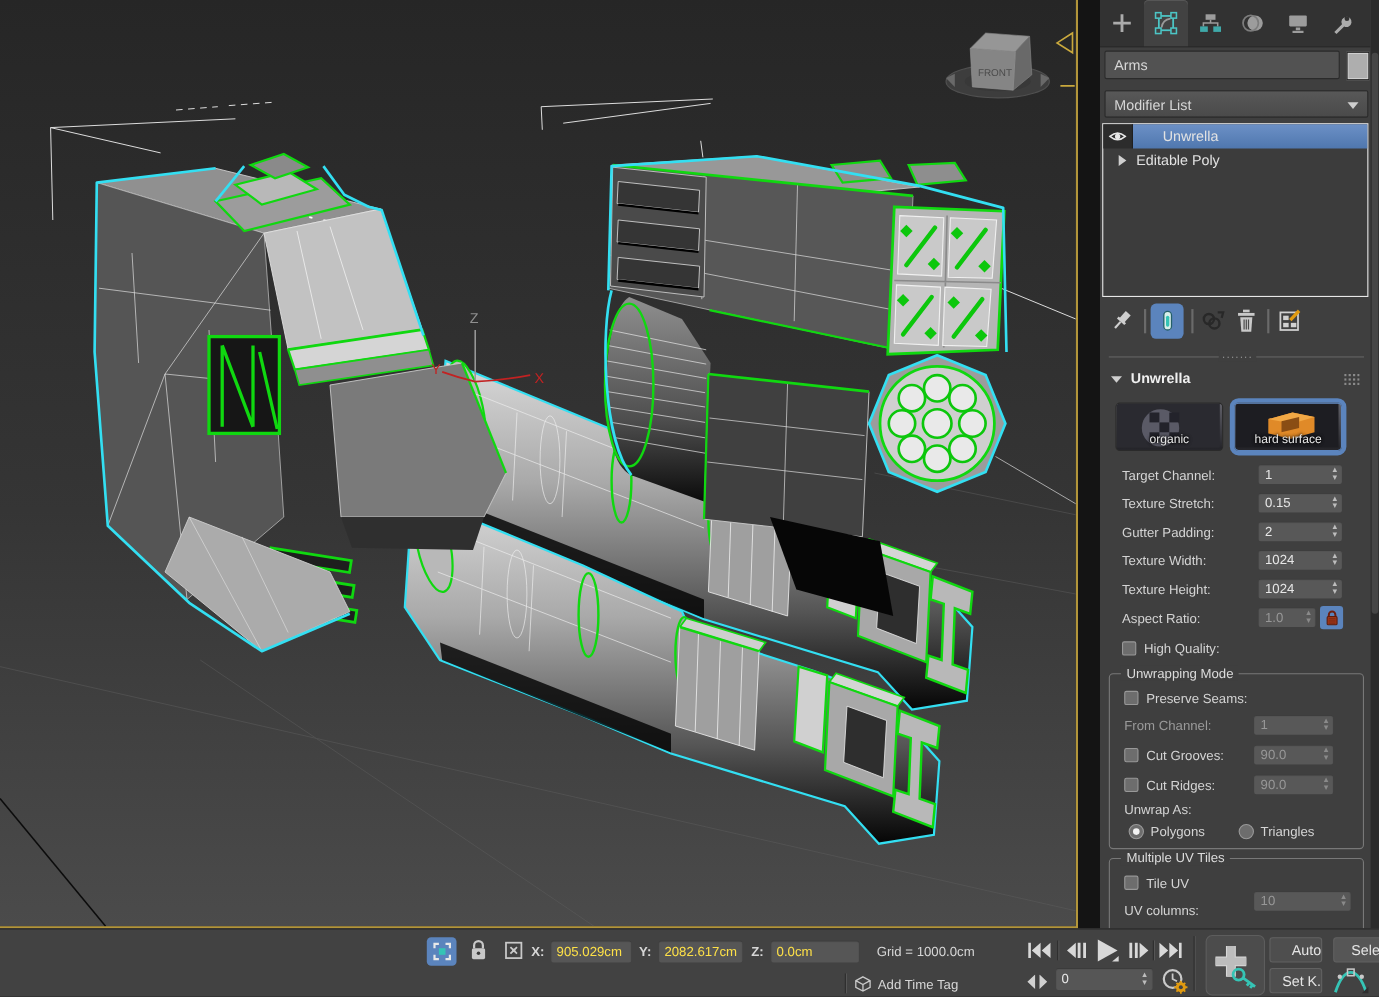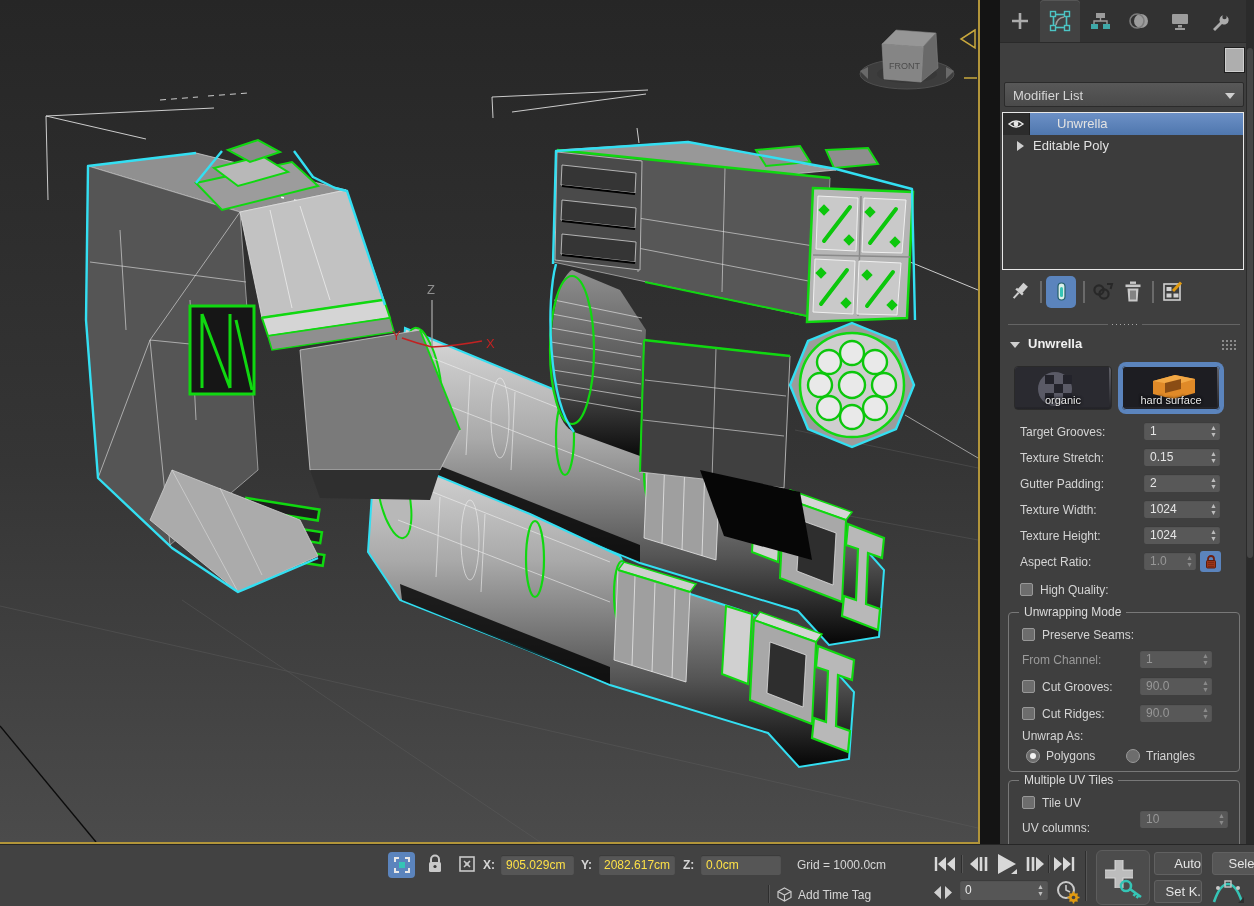--- a/index.html
+++ b/index.html
@@ -325,20 +325,21 @@
         </svg>
       </div>
       <div class="tab" style="left:200px">
         <svg width="22" height="22">
           <path d="M4 19 l7-7 a4.6 4.6 0 1 1 2 2 l-7 7 z" fill="#ababab"></path>
           <circle cx="15.5" cy="7" r="2.2" fill="#323232"></circle>
         </svg>
       </div>
     </div>
 
+    <div class="namerow-input">Arms</div>
     <div class="color-swatch"></div>
 
     <div class="modlist">
       <span>Modifier List</span>
       <span class="dd"></span>
     </div>
 
     <div class="stack">
       <div class="stackrow sel">
         <div class="rowbg"></div>
@@ -442,21 +443,21 @@
     <div class="modebtn selected" style="left:122px">
       <svg width="94" height="40">
         <rect width="94" height="40" fill="#1d1d22"></rect>
         <polygon points="30,14 52,8 72,12 72,26 50,32 30,27" fill="#e08a28"></polygon>
         <polygon points="30,14 52,8 72,12 52,18" fill="#f2a845"></polygon>
         <polygon points="42,16 58,12 58,22 42,26" fill="#8a4d14"></polygon>
       </svg>
       <div class="imlabel">hard surface</div>
     </div>
 
-    <div class="lbl" style="left:20px;top:425px">Target Grooves:</div>
+    <div class="lbl" style="left:20px;top:425px">Target Channel:</div>
     <div class="fieldspin" style="left:144px;top:422px;width:76px"><span>1</span><span class="arrows">
           <span>▲</span>
           <span>▼</span>
         </span></div>
 
     <div class="lbl" style="left:20px;top:451px">Texture Stretch:</div>
     <div class="fieldspin" style="left:144px;top:448px;width:76px"><span>0.15</span><span class="arrows">
           <span>▲</span>
           <span>▼</span>
         </span></div>

